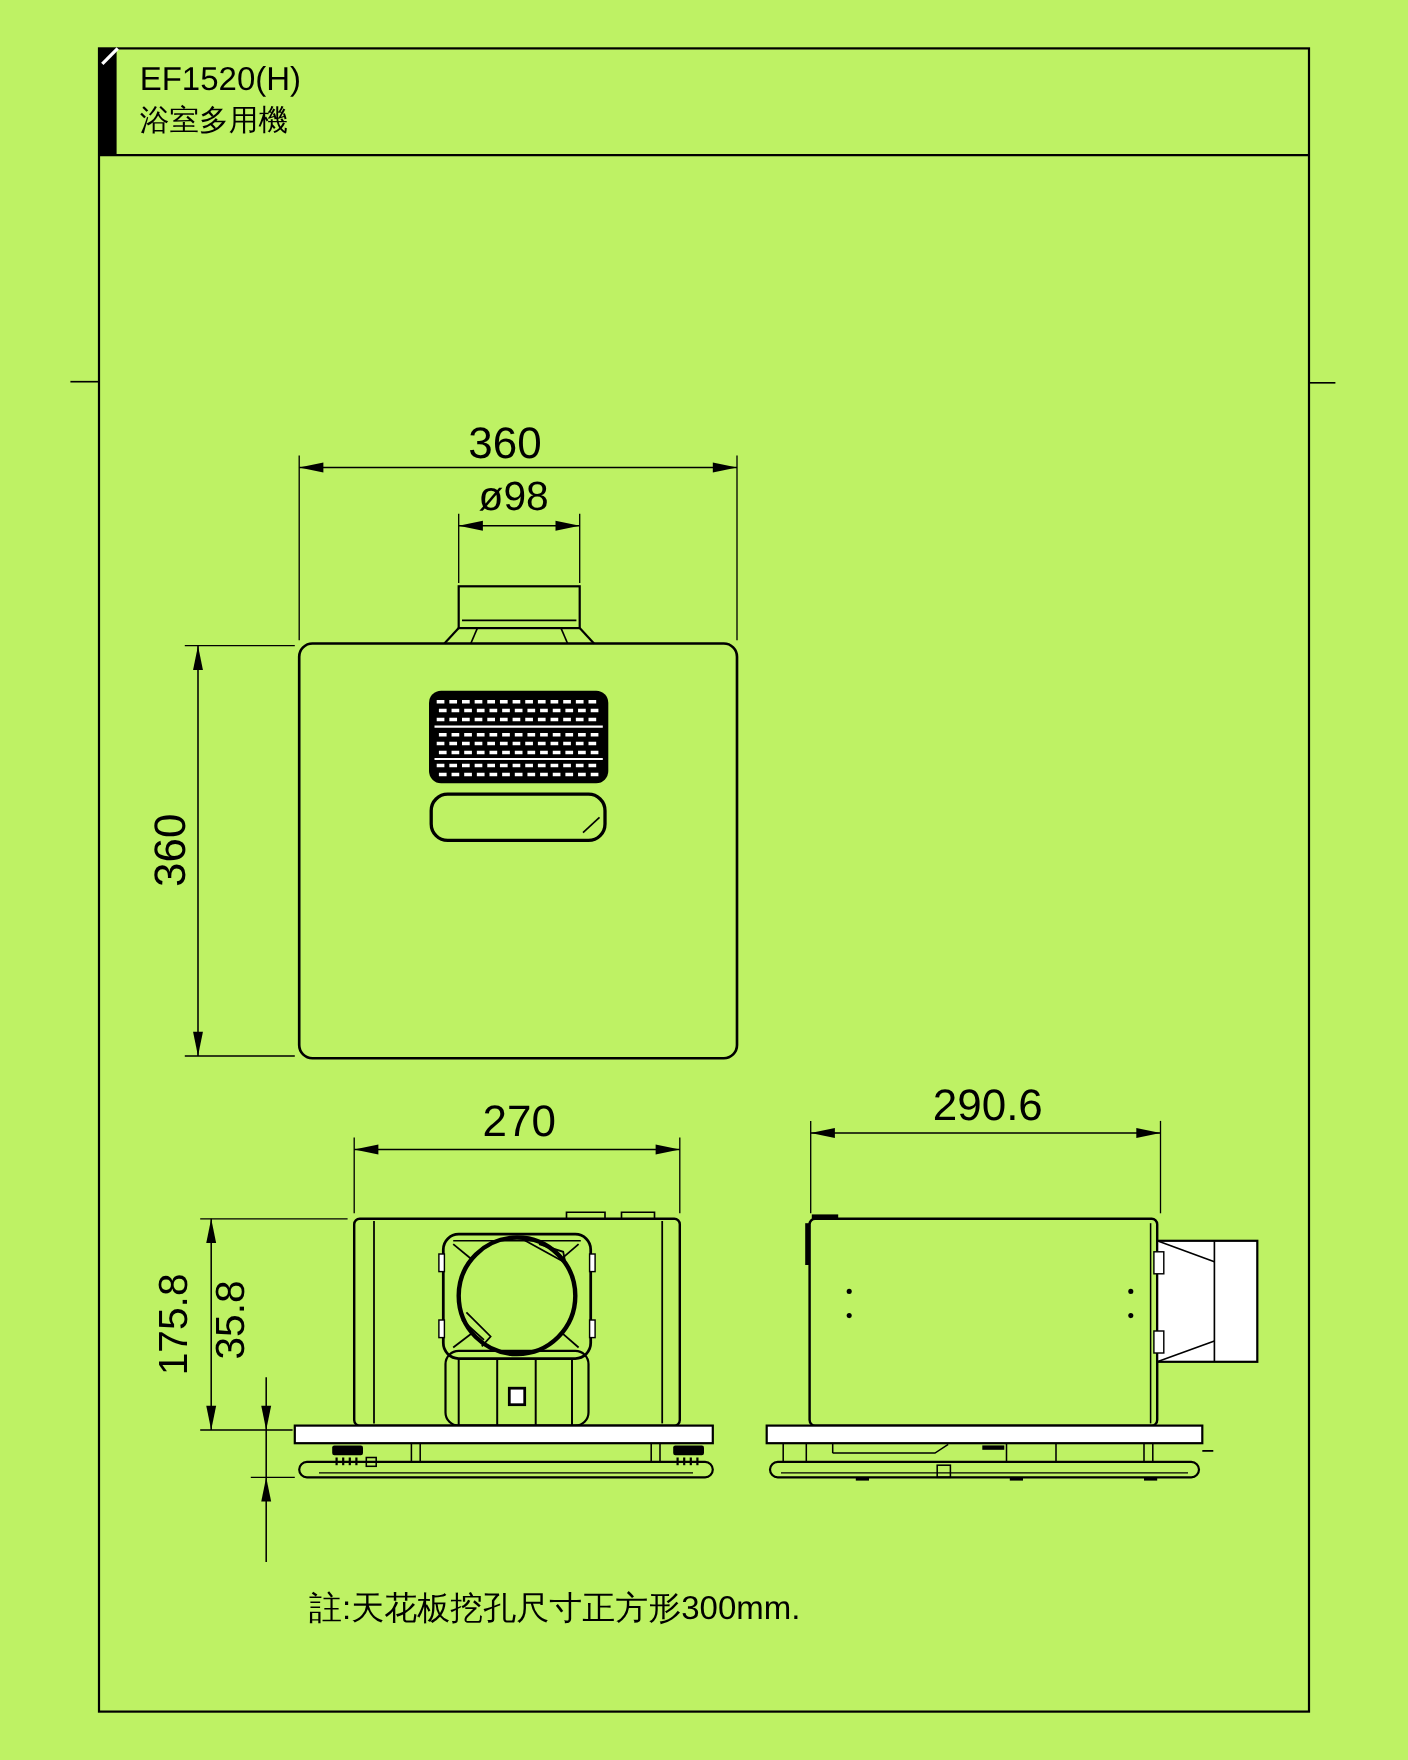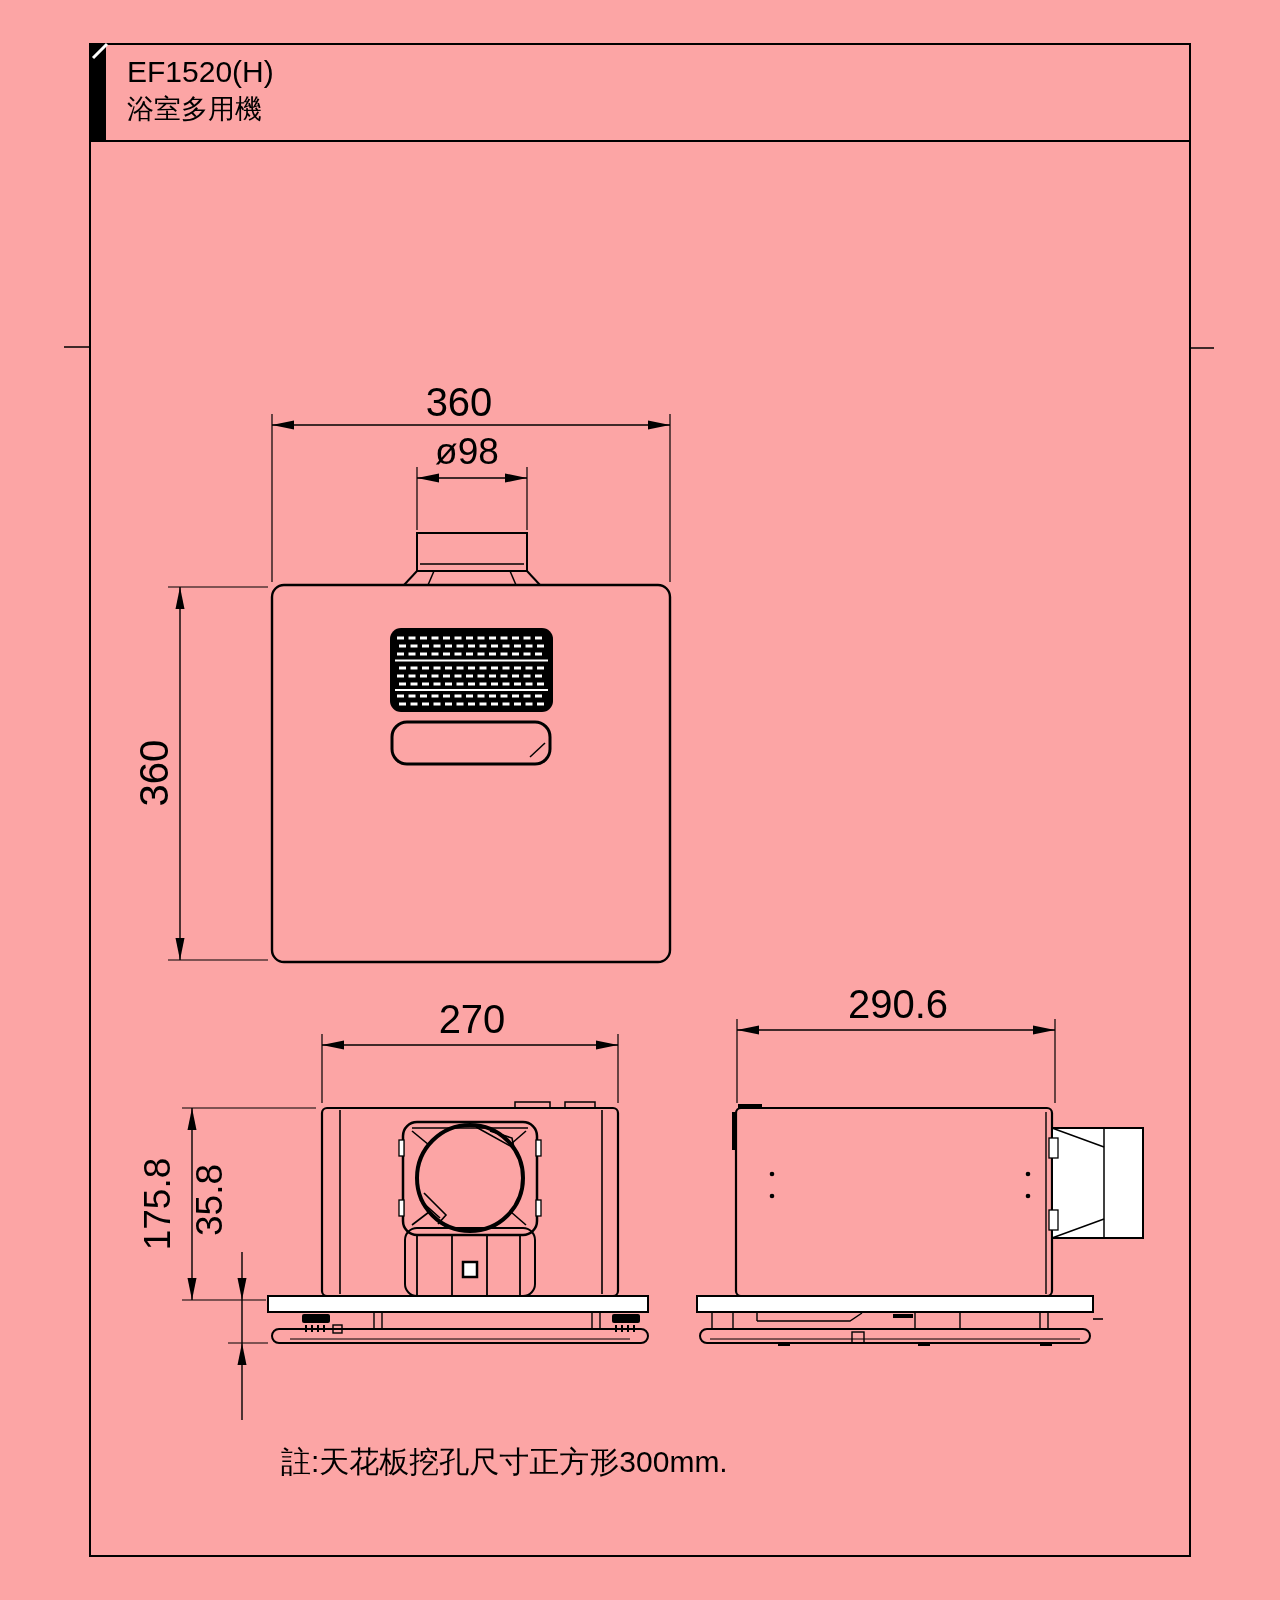--- a/index.html
+++ b/index.html
@@ -1,17 +1,17 @@
 <!DOCTYPE html>
 <html><head>
 <meta charset="utf-8">
 <style>
   html,body { margin:0; padding:0; background:#e8e8e8; }
   .page {
-    width:1280px; height:1600px; background:#fca5a5;
+    width:1280px; height:1600px; background:#bef264;
     position:relative; margin:0 auto; overflow:hidden;
     font-family:"Liberation Sans", sans-serif;
     text-decoration:underline;
   }
   svg { display:block; }
   .ln   { stroke:#000; fill:none; }
   .fillb{ fill:#000; stroke:none; }
   .fillw{ fill:#fff; stroke:#000; }
   text  { fill:#000; font-family:"Liberation Sans", sans-serif; }
   .t-model   { font-size:30px; }

